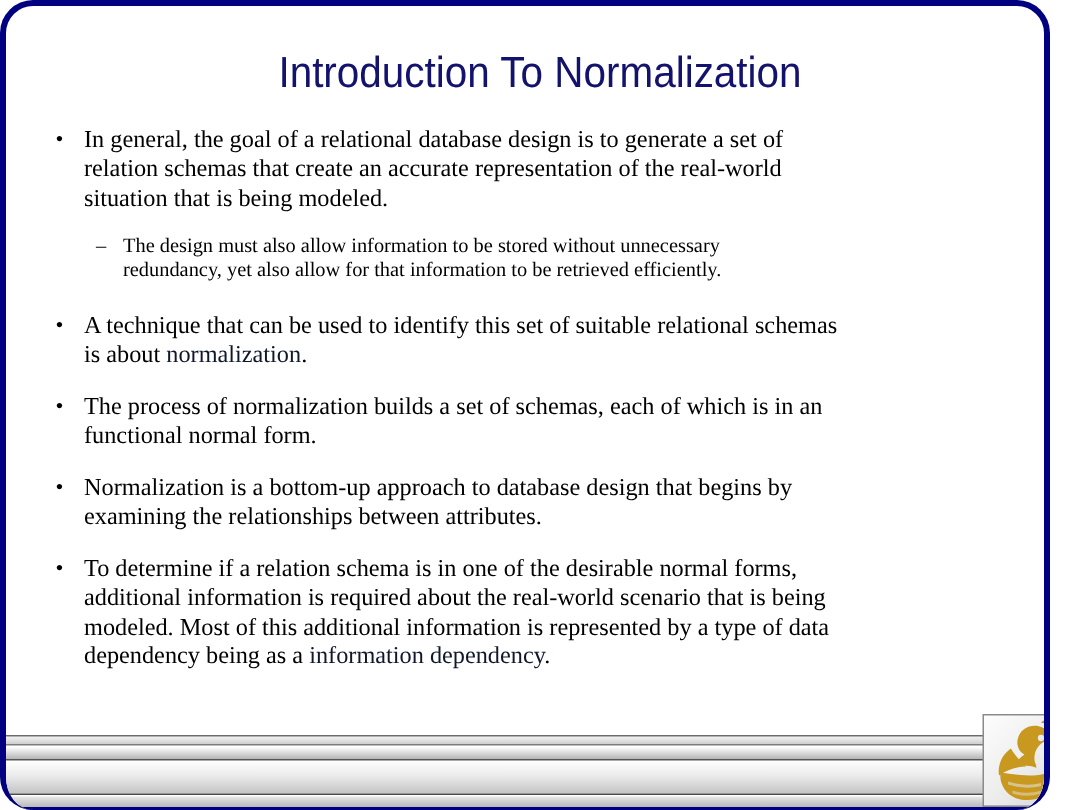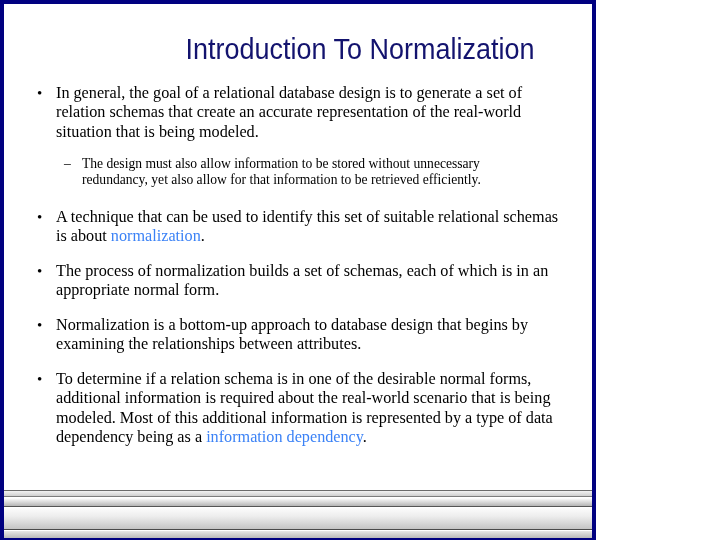--- a/index.html
+++ b/index.html
@@ -2,29 +2,30 @@
 <html><head>
 <meta charset="utf-8">
 <style>
   html, body {
     margin: 0;
     padding: 0;
     background: #ffffff;
   }
   #slide {
     position: relative;
-    width: 596px;
+    width: 700px;
     height: 540px;
     background: #ffffff;
     box-sizing: border-box;
     border-left: 4px solid #000080;
     border-right: 4px solid #000080;
     border-top: 4px solid #000080;
     overflow: hidden;
     font-family: "Liberation Serif", "DejaVu Serif", serif;
+    border-radius: 22px;
   }
 
   
   #title {
     position: absolute;
     left: 0;
     top: 28px;
     width: 712px;
     text-align: center;
     font-family: "Liberation Sans", "DejaVu Sans", sans-serif;
@@ -83,21 +84,21 @@
     left: 60px;
     top: 0;
     font-size: 13.6px;
     line-height: 16.4px;
     color: #000000;
   }
   .subbullet .lastline {
     text-align: left;
   }
 
-  .hl { color: #3b82f6; }
+  .hl { color: #0f172a; }
   .ital { }
 
   
   .b1 { position:absolute; left:0; top:0;   width:712px; }
   .s1 { position:absolute; left:0; top:72px; width:712px; }
   .b2 { position:absolute; left:0; top:124px; width:712px; }
   .b3 { position:absolute; left:0; top:178px; width:712px; }
   .b4 { position:absolute; left:0; top:232px; width:712px; }
   .b5 { position:absolute; left:0; top:286px; width:712px; }
 
@@ -195,21 +196,21 @@
 
     <div class="bullet b2">
       <span class="marker">•</span>
       <div>A technique that can be used to identify this set of suitable relational schemas</div>
       <div class="lastline"><span>is about </span><span class="hl">normalization</span><span>.</span></div>
     </div>
 
     <div class="bullet b3">
       <span class="marker">•</span>
       <div>The process of normalization builds a set of schemas, each of which is in an</div>
-      <div class="lastline"><span>appropriate </span><span class="ital">normal form</span><span>.</span></div>
+      <div class="lastline"><span>functional </span><span class="ital">normal form</span><span>.</span></div>
     </div>
 
     <div class="bullet b4">
       <span class="marker">•</span>
       <div>Normalization is a bottom-up approach to database design that begins by</div>
       <div class="lastline">examining the relationships between attributes.</div>
     </div>
 
     <div class="bullet b5">
       <span class="marker">•</span>

